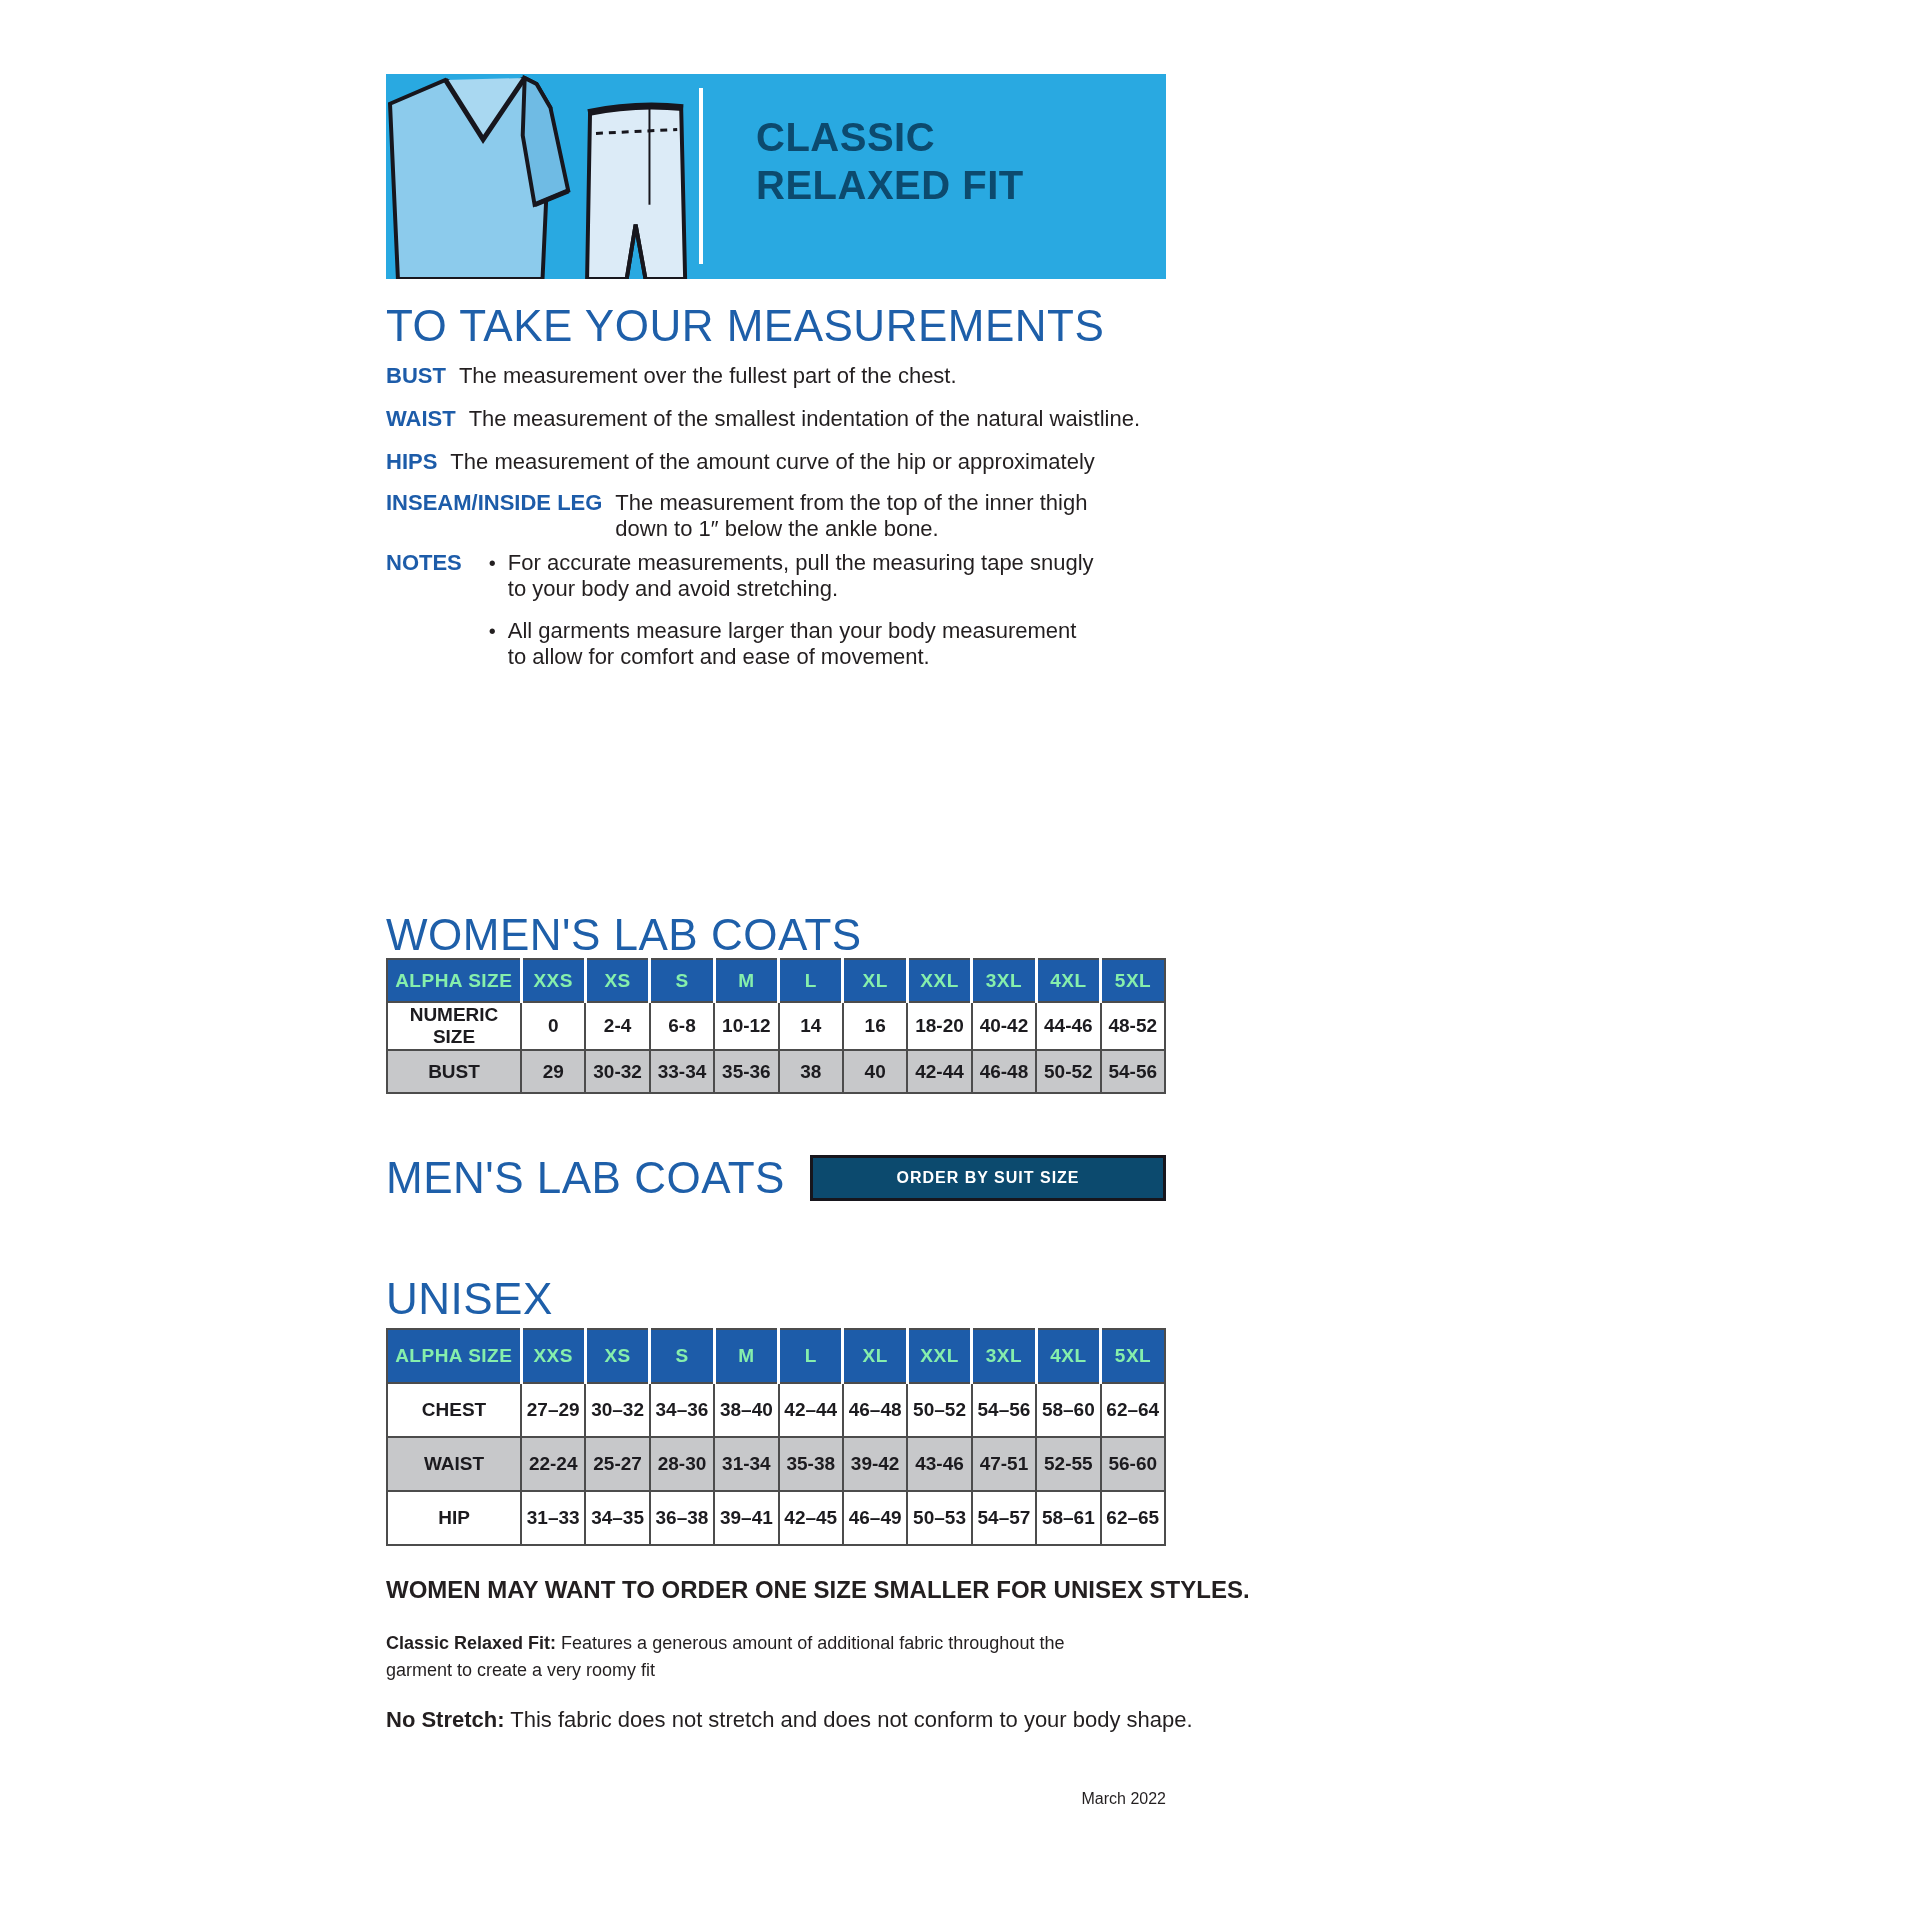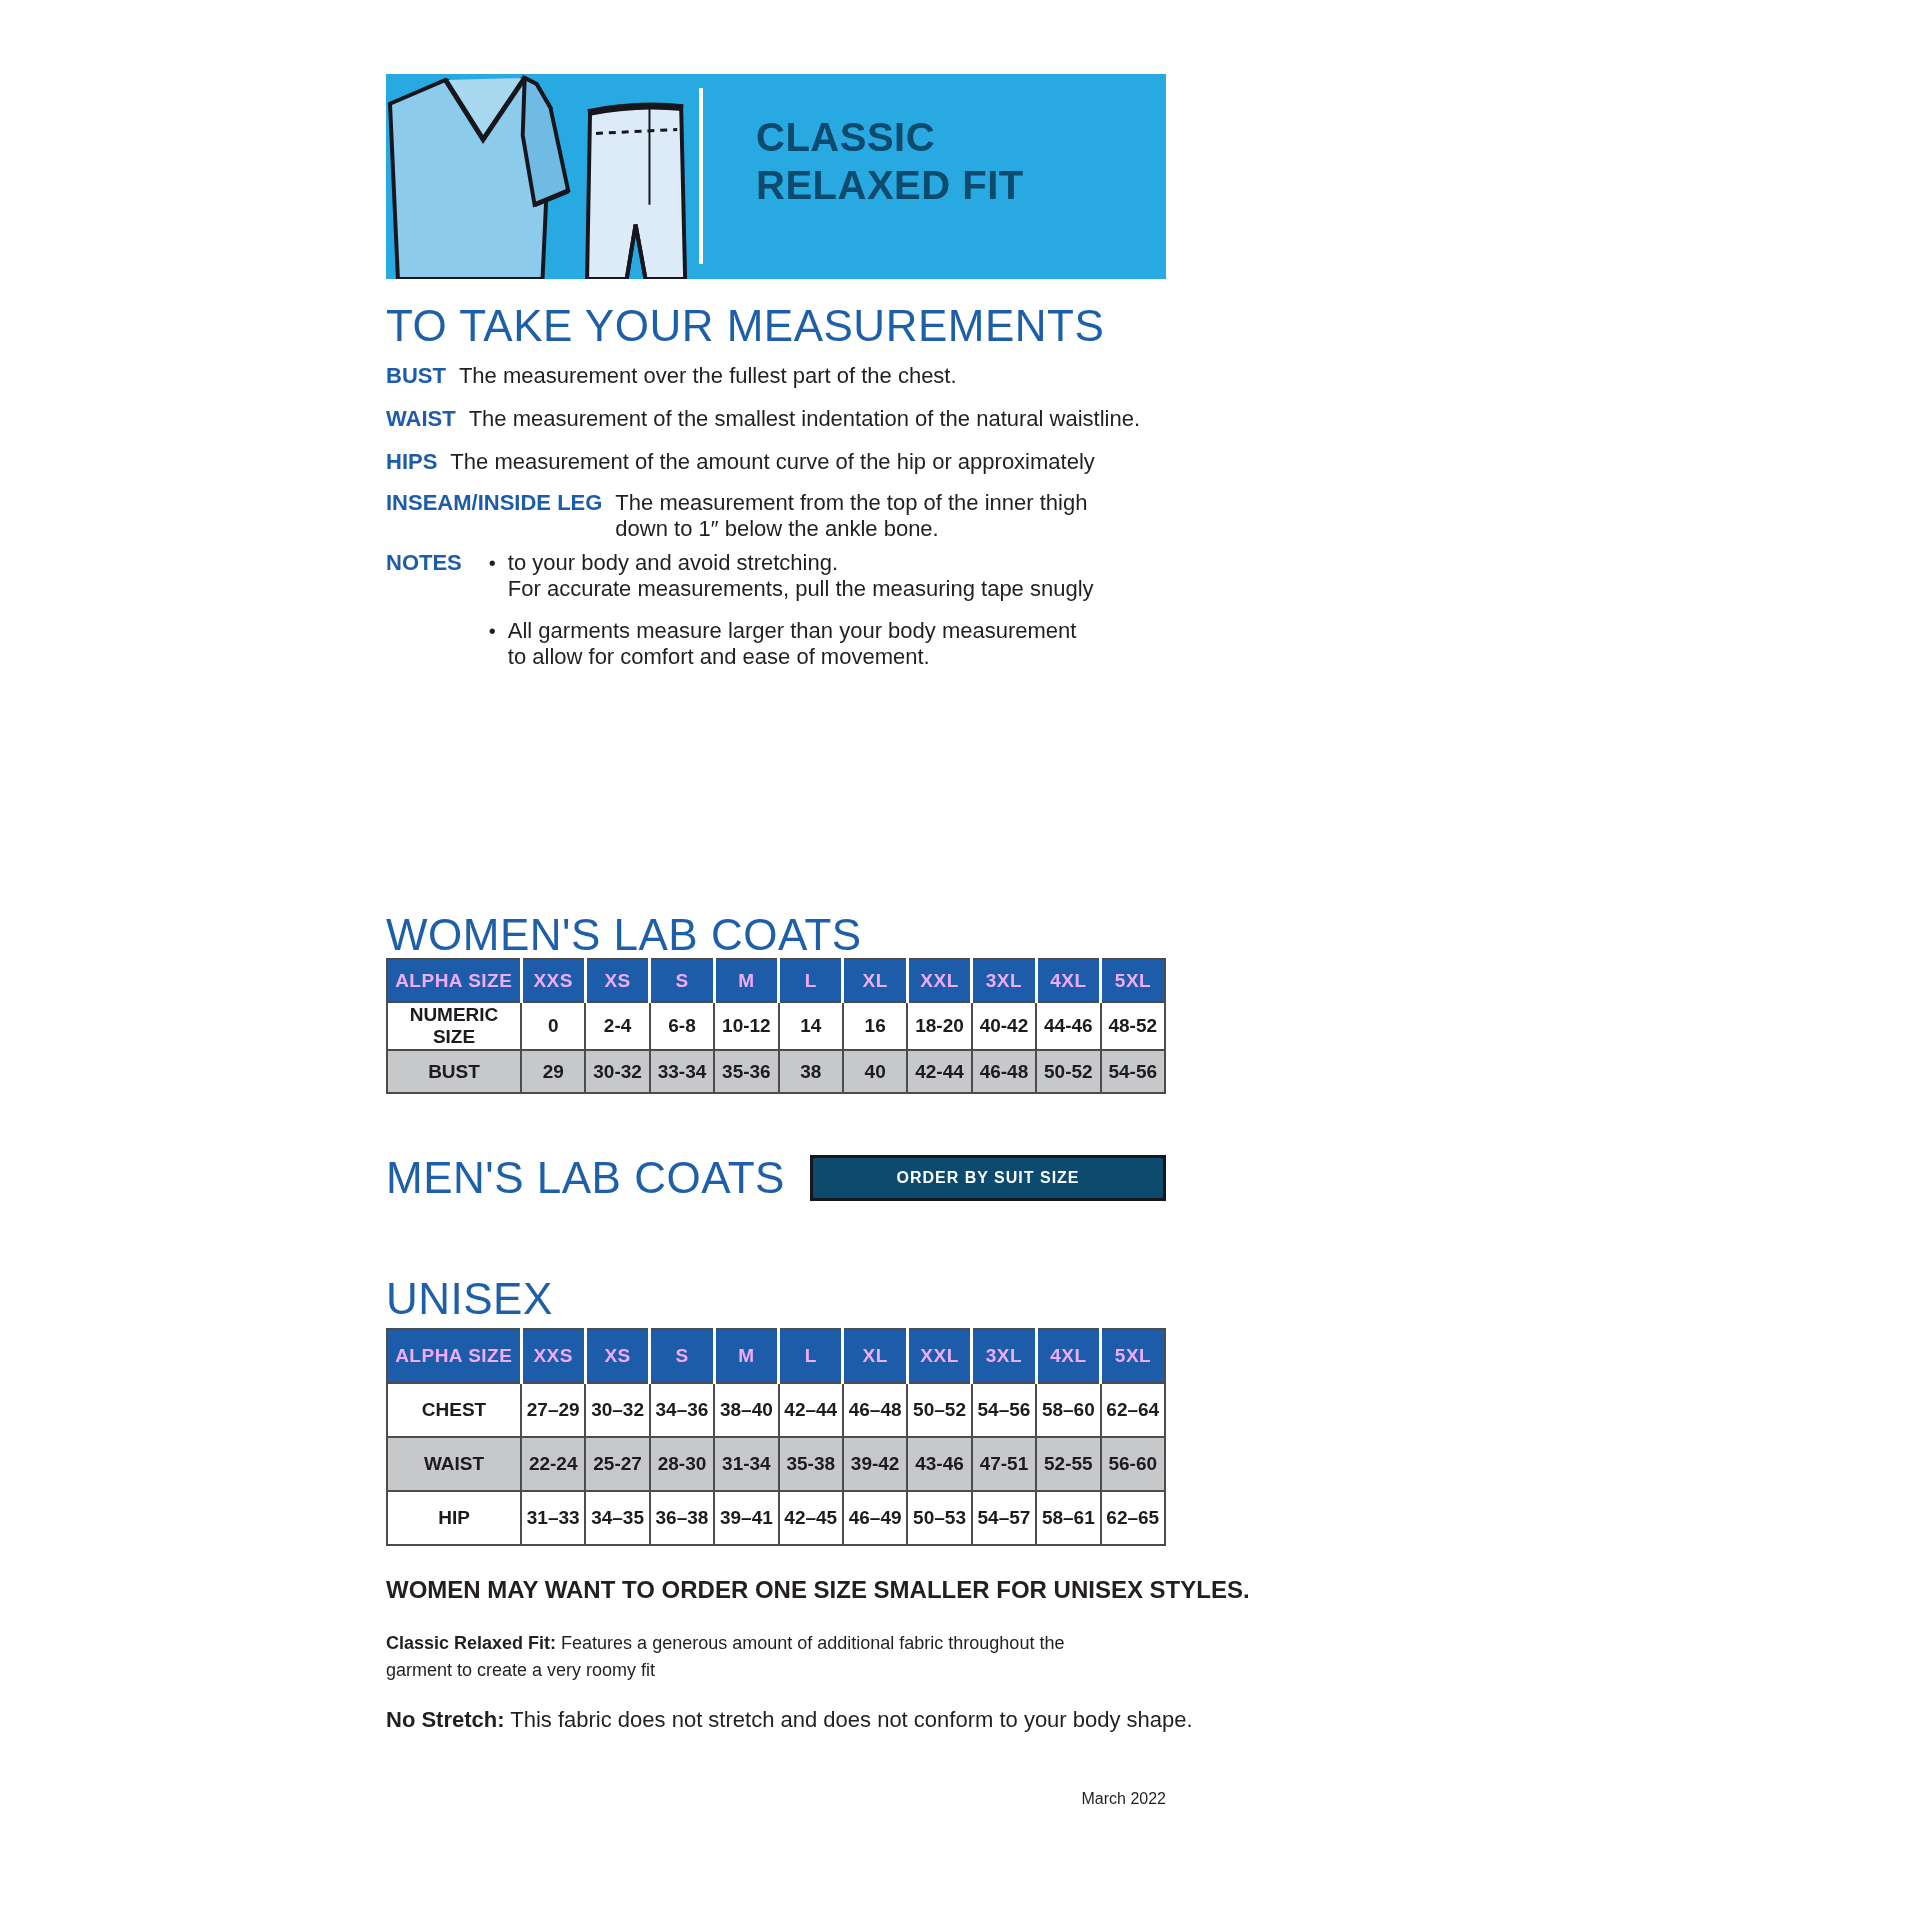--- a/index.html
+++ b/index.html
@@ -31,21 +31,21 @@
   .def-lines .line{white-space:nowrap;}
   .notes-groups{display:flex;flex-direction:column;gap:16px;}
   .bullet-group{display:flex;}
   .bullet-dot{margin:0 12px 0 14px;font-size:20px;}
 
   
   .size-table{border-collapse:collapse;width:780px;table-layout:fixed;margin-top:0;
     border:2px solid #4c4c4c;}
   .size-table col.label-col{width:134px;}
   .size-table th{
-    background:#1d5ca9;color:#f0abfc;font-size:19px;font-weight:bold;text-align:center;
+    background:#1d5ca9;color:#86efac;font-size:19px;font-weight:bold;text-align:center;
     border-left:3px solid #ffffff;border-top:2px solid #4c4c4c;border-bottom:2px solid #4c4c4c;
     letter-spacing:0.5px;}
   .size-table th:first-child{border-left:2px solid #4c4c4c;}
   .size-table td{
     border:2px solid #4c4c4c;text-align:center;font-weight:bold;font-size:19px;color:#1c1b1f;
     background:#ffffff;}
   .size-table tr.shaded td{background:#c7c8ca;}
   .womens-table tr{height:43px;}
   .unisex-table tr{height:54px;}
   .unisex-table{margin-top:6px;}
@@ -116,22 +116,22 @@
         <div class="line">The measurement from the top of the inner thigh</div>
         <div class="line">down to 1″ below the ankle bone.</div>
       </div>
     </div>
     <div class="def-item">
       <span class="def-label">NOTES</span>
       <div class="notes-groups">
         <div class="bullet-group">
           <span class="bullet-dot">•</span>
           <div class="def-lines">
+            <div class="line">For accurate measurements, pull the measuring tape snugly</div>
             <div class="line">to your body and avoid stretching.</div>
-            <div class="line">For accurate measurements, pull the measuring tape snugly</div>
           </div>
         </div>
         <div class="bullet-group">
           <span class="bullet-dot">•</span>
           <div class="def-lines">
             <div class="line">All garments measure larger than your body measurement</div>
             <div class="line">to allow for comfort and ease of movement.</div>
           </div>
         </div>
       </div>

